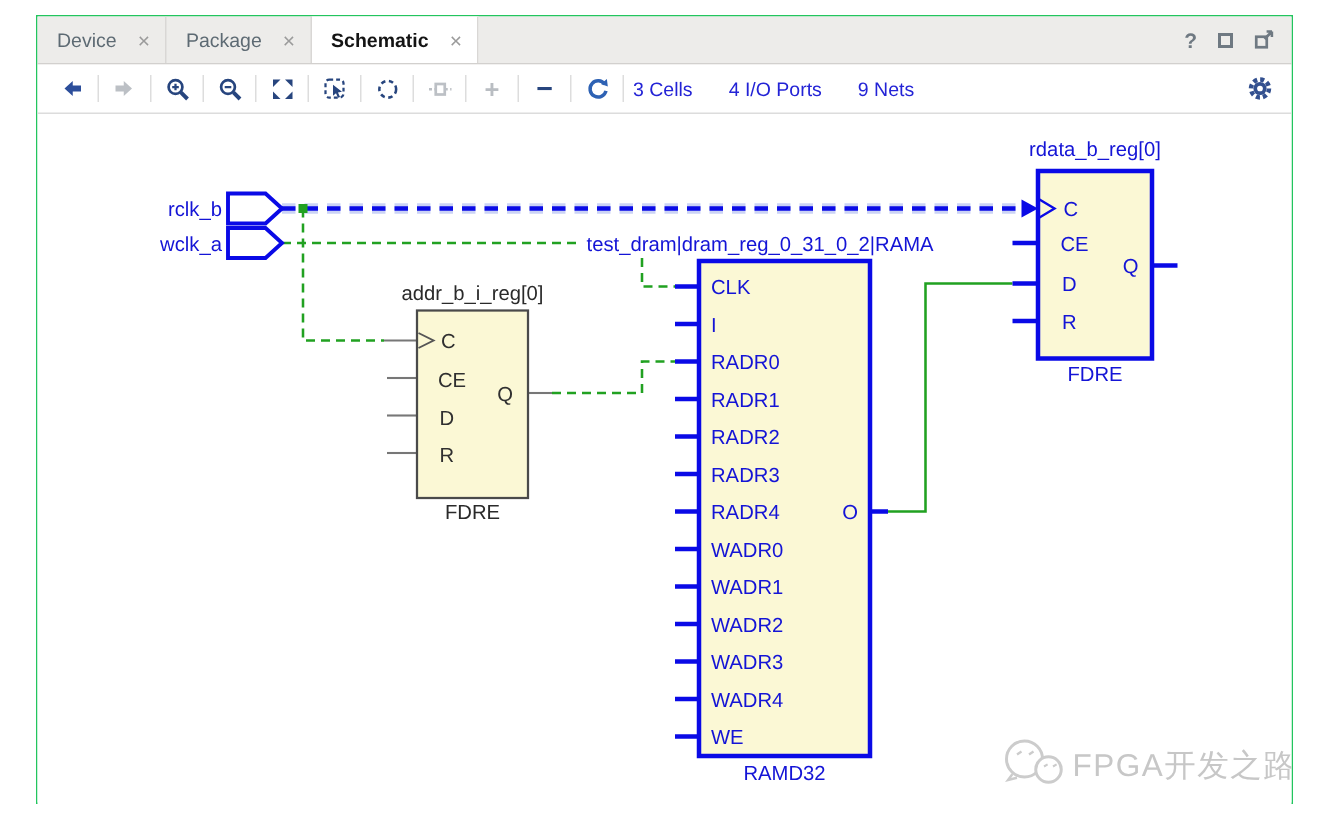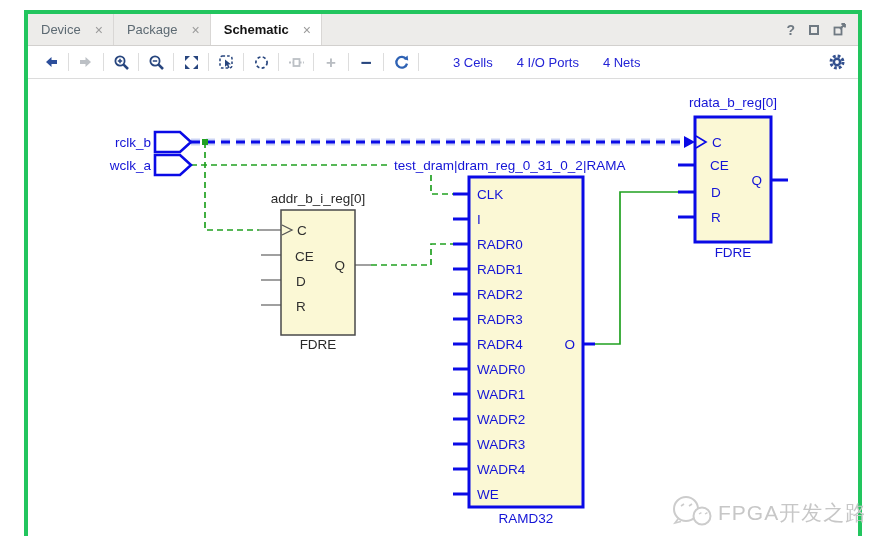--- a/index.html
+++ b/index.html
@@ -1,40 +1,40 @@
 <!DOCTYPE html>
 <html><head>
 <meta charset="utf-8">
 <style>
   html,body{margin:0;padding:0;background:#ffffff;}
   .page{position:relative;width:878px;height:546px;background:#ffffff;
         font-family:"Liberation Sans",sans-serif;overflow:hidden;}
   .panel{position:absolute;left:24px;top:10px;width:838px;height:526px;
-         border:4px solid #22c55e;background:#ffffff;display:flex;flex-direction:column;box-sizing:border-box;}
+         border:1px solid #22c55e;background:#ffffff;display:flex;flex-direction:column;box-sizing:border-box;}
 
   
   .tabbar{height:31px;background:#edecea;border-bottom:1px solid #d2d0ce;display:flex;align-items:stretch;flex:none;}
   .tab{display:flex;align-items:center;padding:0 10px 0 13px;border-right:1px solid #d9d7d5;
        color:#5d6a73;font-size:13px;cursor:default;}
   .tab .lbl{margin-right:14px;}
   .tab .close{color:#9b9b9b;font-size:14px;line-height:1;}
   .tab.active{background:#ffffff;color:#141414;font-weight:bold;}
   .tab.active .close{font-weight:normal;}
   .winctl{margin-left:auto;display:flex;align-items:center;gap:14px;padding-right:12px;}
   .helpq{color:#6f7982;font-size:14px;font-weight:bold;}
   .maxbox{width:10px;height:10px;border:2px solid #6f7982;box-sizing:border-box;}
 
   
   .toolbar{height:32px;background:#ffffff;border-bottom:1px solid #dcdcdc;display:flex;align-items:center;
            padding:0 10px;flex:none;}
   .tbtn{width:26px;height:24px;display:flex;align-items:center;justify-content:center;flex:none;}
   .tsep{width:1px;height:18px;background:#dddddd;margin:0 4px;flex:none;}
   .glyph-plus{color:#b9bdc2;font-size:17px;font-weight:bold;line-height:1;}
   .glyph-minus{color:#27457e;font-size:19px;font-weight:bold;line-height:1;}
-  .stats{display:flex;align-items:center;gap:24px;margin-left:30px;}
+  .stats{display:flex;align-items:center;gap:24px;margin-left:2px;}
   .stat{color:#2323d6;font-size:13px;}
   .gearwrap{margin-left:auto;display:flex;align-items:center;padding-right:2px;}
 
   
   .canvas{flex:1;position:relative;background:#ffffff;}
   svg{font-family:"Liberation Sans",sans-serif;}
   .pin-blue{stroke:#0a0ae6;stroke-width:3;}
   .pin-gray{stroke:#777777;stroke-width:1.4;}
   .net-green{stroke:#21a121;stroke-width:1.7;fill:none;}
   .dash{stroke-dasharray:6 4;}
@@ -145,21 +145,21 @@
         <svg width="17" height="17" viewBox="0 0 17 17">
           <path d="M13.2 5.2 A5.4 5.4 0 1 0 14 9.6" fill="none" stroke="#2e62b4" stroke-width="2.3"></path>
           <path d="M14.6 1.6 L15.2 6.6 L10.6 5 Z" fill="#2e62b4"></path>
         </svg>
       </div>
       <div class="tsep"></div>
 
       <div class="stats">
         <span class="stat">3 Cells</span>
         <span class="stat">4 I/O Ports</span>
-        <span class="stat">4 Nets</span>
+        <span class="stat">9 Nets</span>
       </div>
 
       <div class="gearwrap">
         <svg width="18" height="18" viewBox="0 0 18 18">
           <circle cx="9" cy="9" r="6" fill="none" stroke="#33508f" stroke-width="3" stroke-dasharray="2.7 2"></circle>
           <circle cx="9" cy="9" r="4.4" fill="#33508f"></circle>
           <circle cx="9" cy="9" r="1.9" fill="#ffffff"></circle>
         </svg>
       </div>
     </div>

